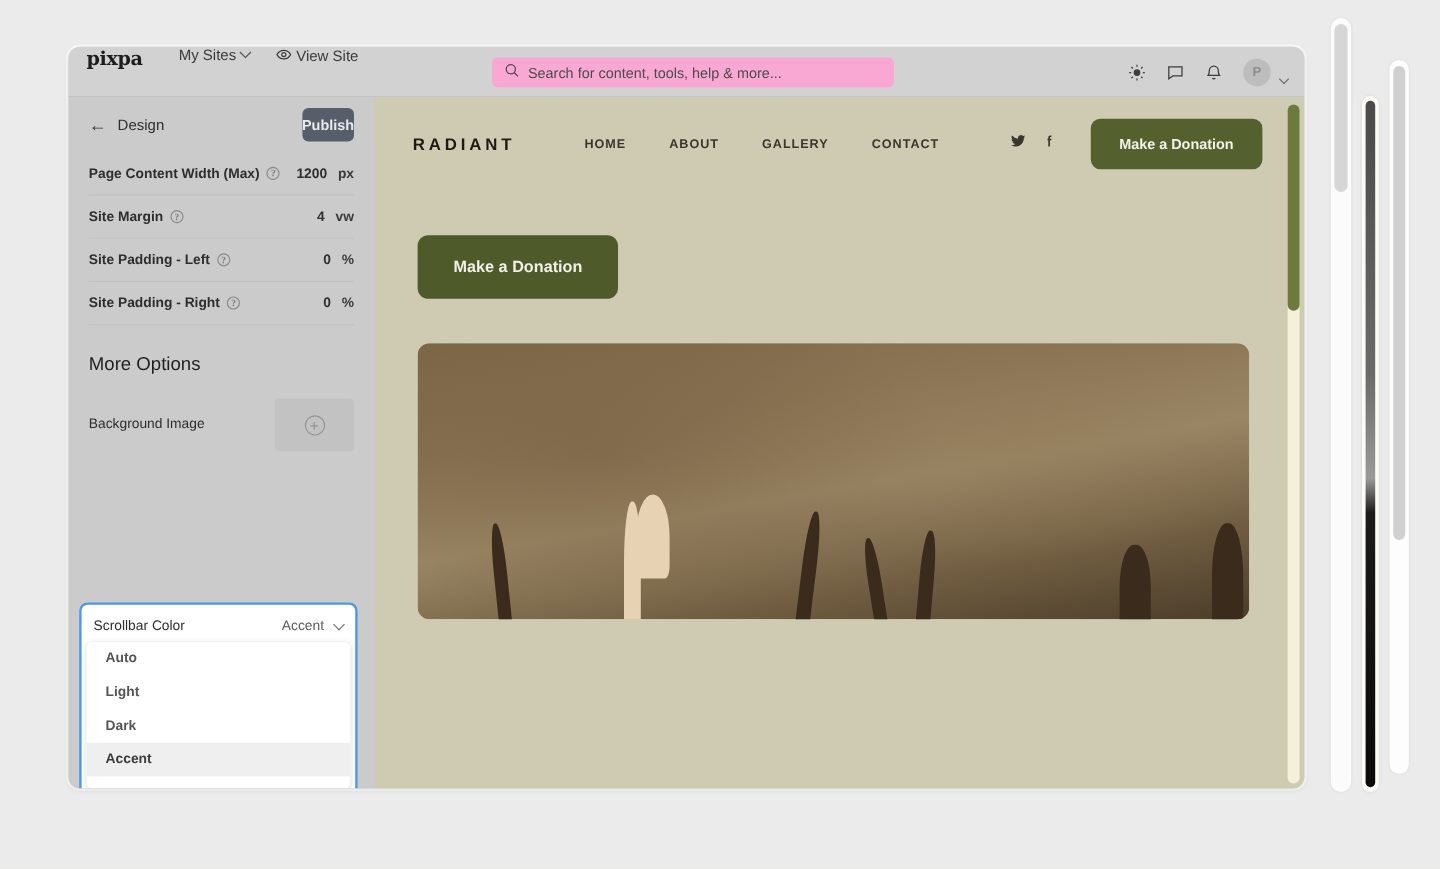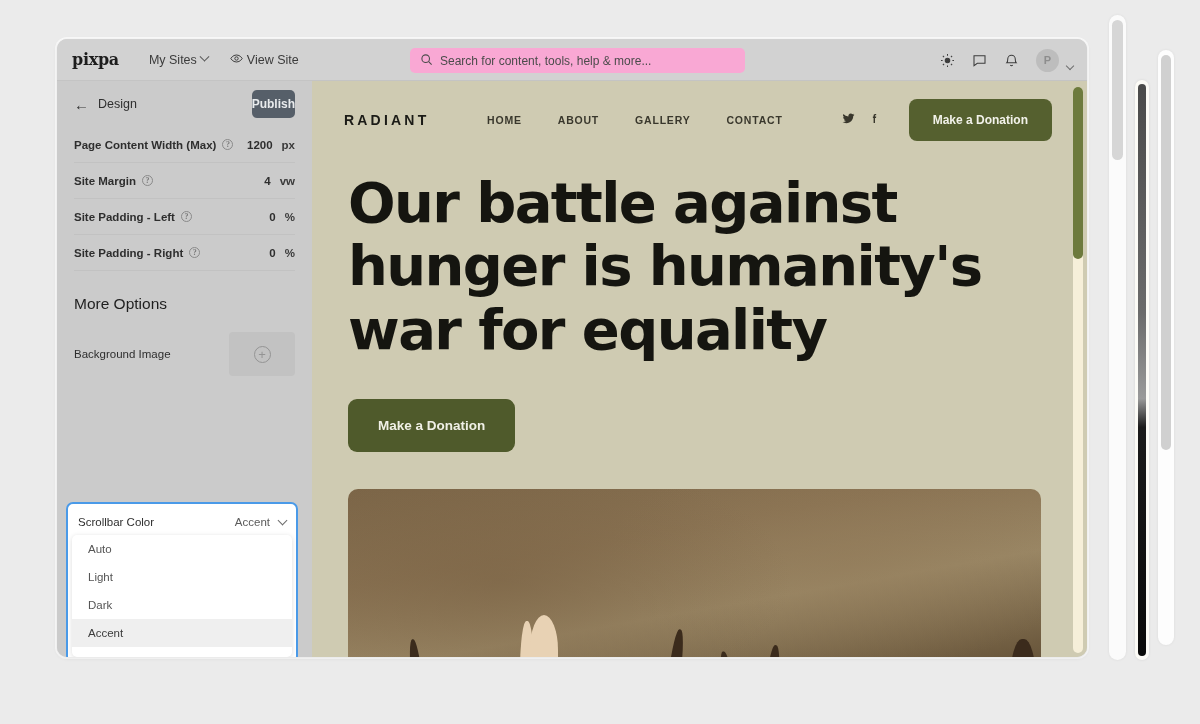--- a/index.html
+++ b/index.html
@@ -22,21 +22,21 @@
     box-shadow: 0 1px 4px rgba(0,0,0,0.10), 0 0 0 2px #fafafa;
     overflow: hidden;
   }
 
   
   #topbar {
     position: absolute; left: 0; top: 0;
     width: 100%; height: 42px;
     background: #d2d2d2;
     border-bottom: 1px solid #c4c4c4;
-    display: flex; align-items: center;
+    display: flex; align-items: flex-start;
   }
   #brand-logo {
     margin-left: 15px;
     font-family: "DejaVu Serif", serif;
     font-size: 16px; font-weight: 700;
     color: #1d1d1d; letter-spacing: -0.3px;
   }
   .topnav-item {
     display: flex; align-items: center; gap: 4px;
     font-size: 12.5px; color: #3b3b3b;
@@ -156,20 +156,21 @@
   #dd-chevron {
     width: 7px; height: 7px; margin-top: -3px;
     border-right: 1.4px solid #6d6d6d; border-bottom: 1.4px solid #6d6d6d;
     transform: rotate(45deg);
   }
   #dd-list {
     background: #fff; border-radius: 5px;
     box-shadow: 0 1px 5px rgba(0,0,0,0.14);
     padding-bottom: 10px;
     overflow: hidden;
+    font-weight: bold;
   }
   .dd-option {
     height: 28px; display: flex; align-items: center;
     padding-left: 16px; font-size: 11.5px; color: #555;
     cursor: pointer;
   }
   .dd-option.selected { background: #efefef; color: #3c3c3c; }
 
   
   #site-preview {
@@ -433,21 +434,20 @@
           <span class="soc-ico">
             <svg width="13" height="13" viewBox="0 0 24 24" fill="#39372c">
               <path d="M15.2 8.4h-2.3V6.9c0-.7.5-.9.8-.9h1.4V3.6h-2c-2.3 0-2.8 1.7-2.8 2.8v2h-1.3V11h1.3v9.4h2.6V11h1.9l.4-2.6z"></path>
             </svg>
           </span>
         </span>
       </div>
       <button id="site-cta">Make a Donation</button>
     </div>
 
-    <h1 id="hero-title">Our battle against hunger is humanity's war for equality</h1>
 
     <button id="hero-cta">Make a Donation</button>
 
     <div id="hero-image">
       <div class="hand" style="left:64px;  top:150px; width:11px; height:92px; transform:rotate(-6deg);"></div>
       <div class="hand" style="left:172px; top:132px; width:14px; height:110px; background:#e8d2b4; border-radius:46% 46% 10% 10%;"></div>
       <div class="hand" style="left:182px; top:126px; width:28px; height:70px; background:#e8d2b4; border-radius:50% 50% 14% 14%;"></div>
       <div class="hand" style="left:320px; top:140px; width:12px; height:100px; transform:rotate(7deg);"></div>
       <div class="hand" style="left:376px; top:162px; width:11px; height:80px; transform:rotate(-9deg);"></div>
       <div class="hand" style="left:418px; top:156px; width:12px; height:86px; transform:rotate(5deg);"></div>

